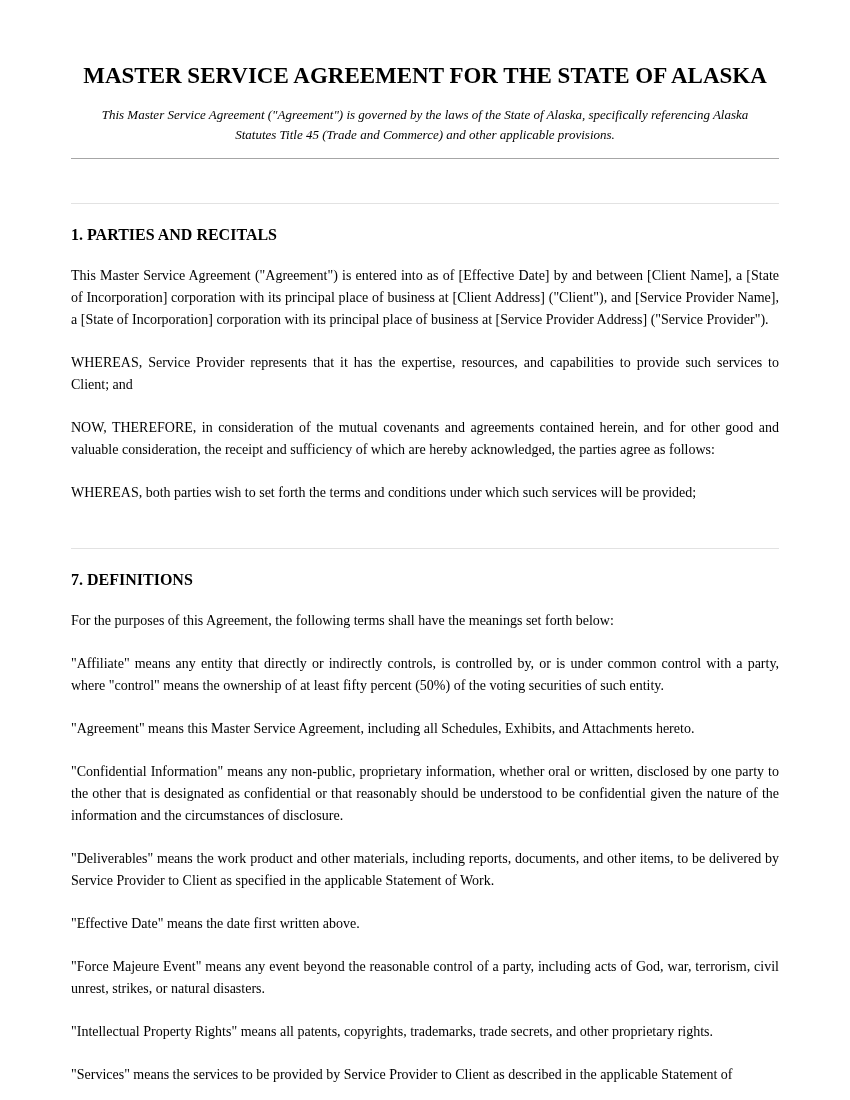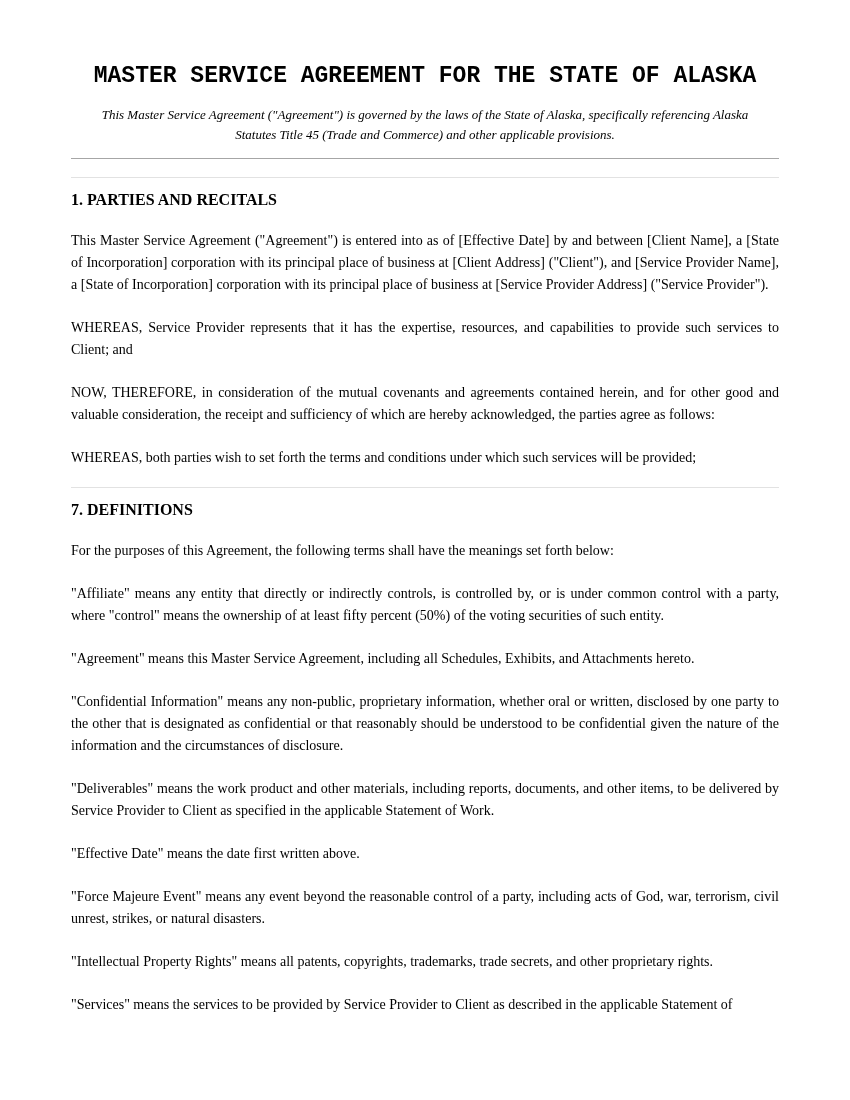--- a/index.html
+++ b/index.html
@@ -23,34 +23,33 @@
   .doc-header{
     border-bottom:1px solid var(--header-rule);
     padding-bottom:13px;
   }
   h1.doc-title{
     margin:0;
     font-size:23px;
     line-height:26px;
     font-weight:bold;
     text-align:center;
-    font-family:Liberation Mono, monospace;
   }
   p.doc-subtitle{
     margin:16px auto 0 auto;
     max-width:690px;
     font-style:italic;
     font-size:13px;
     line-height:20px;
     text-align:center;
   }
   .doc-section{
     border-top:1px solid var(--section-rule);
-    margin-top:18px;
-    padding-top:13px;
+    margin-top:44px;
+    padding-top:22px;
   }
   .doc-section h2{
     margin:0;
     font-size:16px;
     line-height:18px;
     font-weight:bold;
     text-align:left;
   }
   .doc-section p{
     margin:21px 0 0 0;

